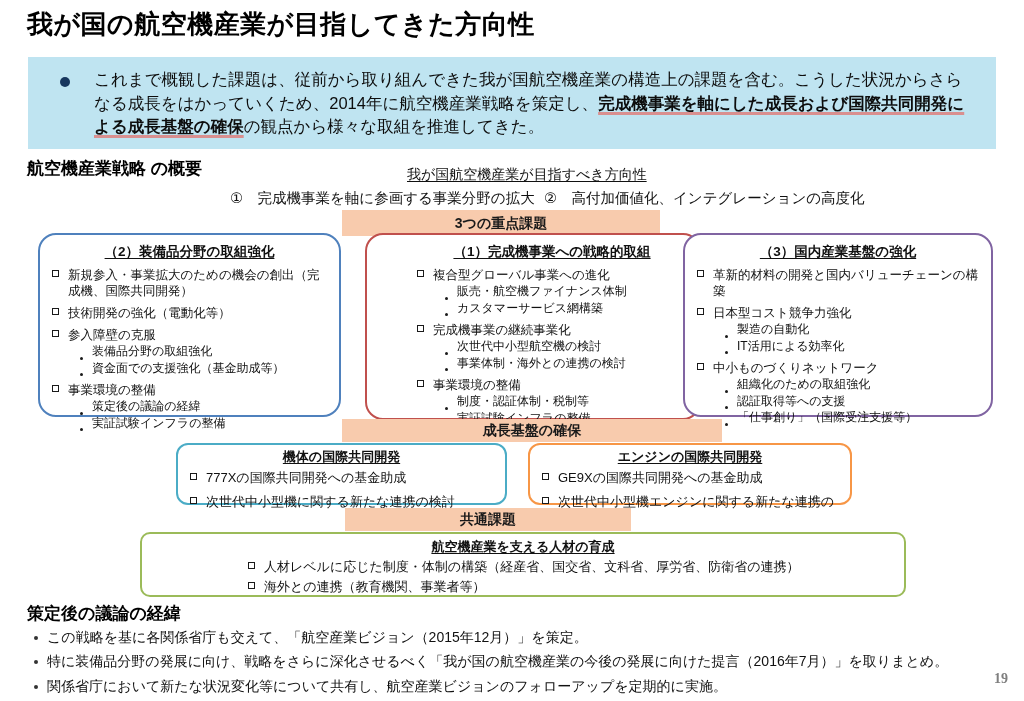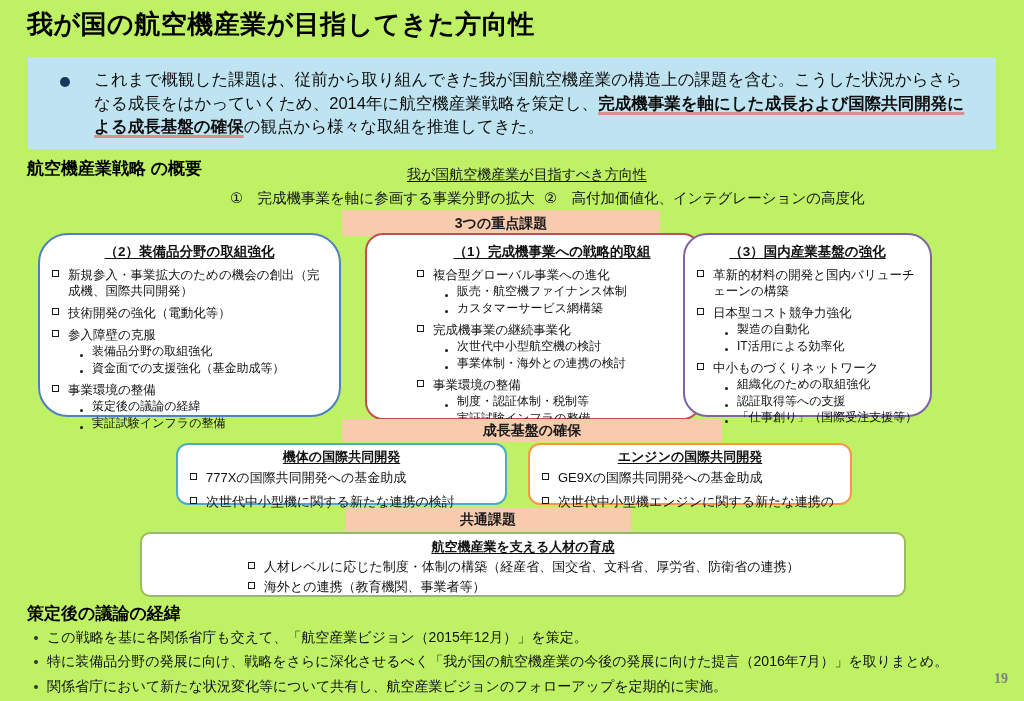--- a/index.html
+++ b/index.html
@@ -1,19 +1,19 @@
 <!DOCTYPE html>
 <html><head>
 <meta charset="utf-8">
 <style>
   * { margin:0; padding:0; box-sizing:border-box; }
   html,body { background:#e9e9e9; }
   .slide {
     position:relative; width:1024px; height:701px; margin:0 auto;
-    background:#bef264; overflow:hidden;
+    background:#ffffff; overflow:hidden;
     font-family:"Liberation Sans","DejaVu Sans",sans-serif; color:#111;
   }
   .abs { position:absolute; }
 
   .page-title { left:27px; top:7px; font-size:26px; font-weight:bold; color:#000; letter-spacing:0.5px; }
 
   .summary-box {
     left:28px; top:57px; width:968px; height:92px;
     background:#bfe4f1; display:flex; align-items:flex-start;
     padding:11px 18px 10px 16px;
@@ -26,28 +26,28 @@
   .direction-title { left:407px; top:166px; font-size:14px; text-decoration:underline; text-underline-offset:2px; }
   .direction-item-1 { left:230px; top:189px; font-size:14.5px; }
   .direction-item-2 { left:544px; top:189px; font-size:14.5px; }
 
   .band { background:#f8cbad; text-align:center; font-weight:600; font-size:14px; color:#1a1a1a; }
   .band-priority { left:342px; top:210px; width:318px; height:26px; line-height:26px; }
   .band-growth   { left:342px; top:419px; width:380px; height:23px; line-height:23px; }
   .band-common   { left:345px; top:508px; width:286px; height:23px; line-height:23px; }
 
   .pbox { top:233px; height:184px; background:#fff; border:2px solid; border-radius:18px; padding:5px 8px 4px 8px; }
-  .pbox-left  { left:38px;  width:303px; border-color:#4f81bd;border-radius:30px; }
+  .pbox-left  { left:38px;  width:303px; border-color:#4f81bd; }
   .pbox-mid   { left:365px; width:336px; border-color:#c0504d; height:187px;padding-left:46px; }
-  .pbox-right { left:683px; width:249px; border-color:#8064a2;border-radius:24px; }
+  .pbox-right { left:683px; width:310px; border-color:#8064a2; }
   .pbox-title { text-align:center; font-size:13.5px; font-weight:bold; text-decoration:underline; text-underline-offset:2px; margin:3px 0 2px 0; }
   .ck-item { display:flex; align-items:flex-start; margin-top:5px; font-size:12.5px; line-height:1.28; }
   .pbox .ck-item { margin-top:6px; }
   .cbx { flex:none; width:7px; height:7px; border:1.6px solid #1a1a1a; margin:3px 9px 0 4px; background:#fff; }
-  .sub { display:flex; align-items:center; margin:1px 0 0 30px; font-size:12px; line-height:1.3; }
+  .sub { display:flex; align-items:flex-end; margin:1px 0 0 30px; font-size:12px; line-height:1.3; }
   .dot { flex:none; width:3px; height:3px; border-radius:50%; background:#1a1a1a; margin:7px 9px 0 2px; }
 
   .gbox { top:443px; height:62px; background:#fff; border:2px solid; border-radius:12px; padding:2px 8px; }
   .gbox-airframe { left:176px; width:331px; border-color:#4bacc6; }
   .gbox-engine   { left:528px; width:324px; border-color:#f79646; }
   .gbox-title { text-align:center; font-size:13px; font-weight:bold; text-decoration:underline; text-underline-offset:2px; margin-top:1px; }
   .gbox .ck-item { font-size:13px; margin-top:4px; }
   .gbox .ck-item + .ck-item { margin-top:7px; }
 
   .common-box { left:140px; top:532px; width:766px; height:65px; background:#fff; border:2px solid #9bbb59; border-radius:10px; padding:3px 2px; }

